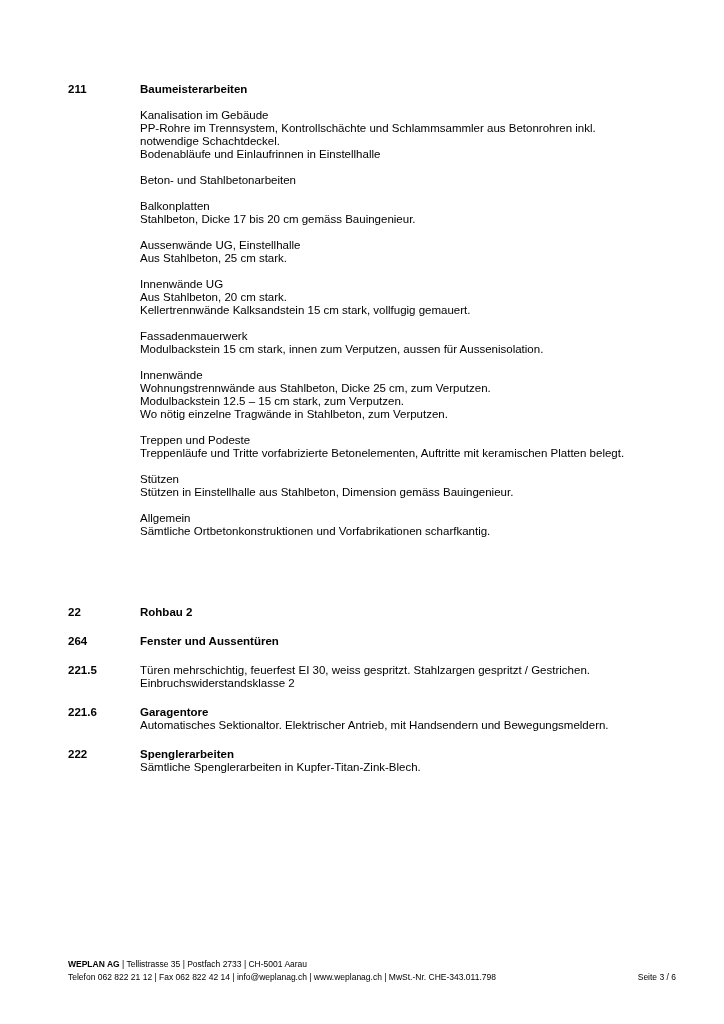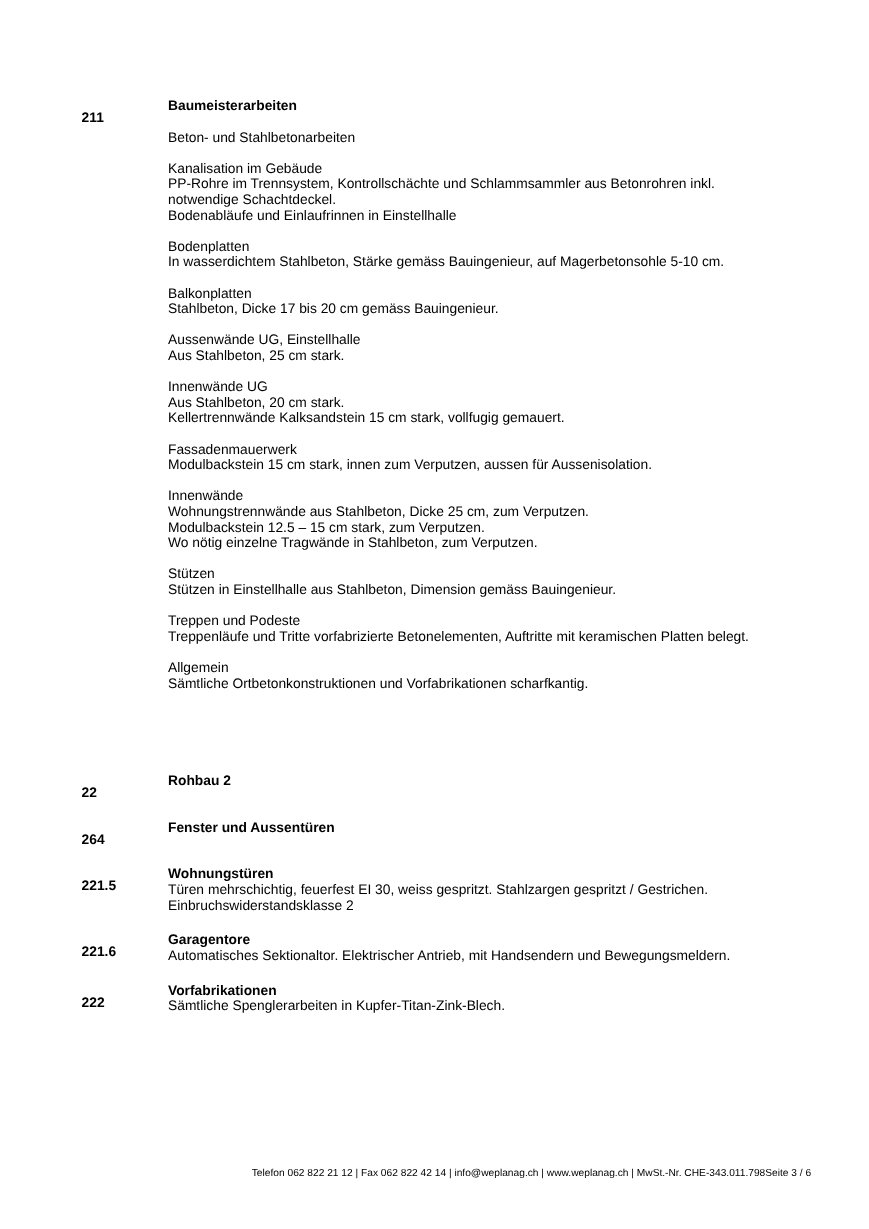--- a/index.html
+++ b/index.html
@@ -32,21 +32,20 @@
   .section {
     display: grid;
     grid-template-columns: 72px 1fr;
     align-items: start;
   }
   .section.normal { margin-top: 16px; }
   .section.large  { margin-top: 68px; }
   .sec-num {
     font-weight: bold;
     white-space: nowrap;
-    margin-top: 10px;
   }
   .sec-title {
     font-size: 11.5px;
     line-height: 13px;
     font-weight: bold;
     margin: 0;
   }
   .sec-content p {
     margin: 13px 0 0 0;
   }
@@ -58,84 +57,82 @@
     left: 68px;
     right: 48px;
     bottom: 40px;
     font-size: 8.5px;
     line-height: 13px;
     color: #000000;
   }
   .footer-line1 { white-space: nowrap; }
   .footer-line2 {
     display: flex;
-    justify-content: flex-end;
+    justify-content: space-between;
     white-space: nowrap;
-    margin-top: 40px;
   }
   .footer-company { font-weight: bold; }
 </style>
 </head>
 <body>
 
 <div class="page">
 
   <main class="doc-body">
       <section class="section first gapped">
         <div class="sec-num">211</div>
         <div class="sec-content">
           <h2 class="sec-title">Baumeisterarbeiten</h2>
+          <p>Kanalisation im Gebäude<br>PP-Rohre im Trennsystem, Kontrollschächte und Schlammsammler aus Betonrohren inkl.<br>notwendige Schachtdeckel.<br>Bodenabläufe und Einlaufrinnen in Einstellhalle</p>
           <p>Beton- und Stahlbetonarbeiten</p>
-          <p>Kanalisation im Gebäude<br>PP-Rohre im Trennsystem, Kontrollschächte und Schlammsammler aus Betonrohren inkl.<br>notwendige Schachtdeckel.<br>Bodenabläufe und Einlaufrinnen in Einstellhalle</p>
-          <p>Bodenplatten<br>In wasserdichtem Stahlbeton, Stärke gemäss Bauingenieur, auf Magerbetonsohle 5-10 cm.</p>
           <p>Balkonplatten<br>Stahlbeton, Dicke 17 bis 20 cm gemäss Bauingenieur.</p>
           <p>Aussenwände UG, Einstellhalle<br>Aus Stahlbeton, 25 cm stark.</p>
           <p>Innenwände UG<br>Aus Stahlbeton, 20 cm stark.<br>Kellertrennwände Kalksandstein 15 cm stark, vollfugig gemauert.</p>
           <p>Fassadenmauerwerk<br>Modulbackstein 15 cm stark, innen zum Verputzen, aussen für Aussenisolation.</p>
           <p>Innenwände<br>Wohnungstrennwände aus Stahlbeton, Dicke 25 cm, zum Verputzen.<br>Modulbackstein 12.5 – 15 cm stark, zum Verputzen.<br>Wo nötig einzelne Tragwände in Stahlbeton, zum Verputzen.</p>
+          <p>Treppen und Podeste<br>Treppenläufe und Tritte vorfabrizierte Betonelementen, Auftritte mit keramischen Platten belegt.</p>
           <p>Stützen<br>Stützen in Einstellhalle aus Stahlbeton, Dimension gemäss Bauingenieur.</p>
-          <p>Treppen und Podeste<br>Treppenläufe und Tritte vorfabrizierte Betonelementen, Auftritte mit keramischen Platten belegt.</p>
           <p>Allgemein<br>Sämtliche Ortbetonkonstruktionen und Vorfabrikationen scharfkantig.</p>
         </div>
       </section>
       <section class="section large tight">
         <div class="sec-num">22</div>
         <div class="sec-content">
           <h2 class="sec-title">Rohbau 2</h2>
         </div>
       </section>
       <section class="section normal tight">
         <div class="sec-num">264</div>
         <div class="sec-content">
           <h2 class="sec-title">Fenster und Aussentüren</h2>
         </div>
       </section>
       <section class="section normal tight">
         <div class="sec-num">221.5</div>
         <div class="sec-content">
-          <h2 class="sec-title">Wohnungstüren</h2>
           <p>Türen mehrschichtig, feuerfest EI 30, weiss gespritzt. Stahlzargen gespritzt / Gestrichen.<br>Einbruchswiderstandsklasse 2</p>
         </div>
       </section>
       <section class="section normal tight">
         <div class="sec-num">221.6</div>
         <div class="sec-content">
           <h2 class="sec-title">Garagentore</h2>
           <p>Automatisches Sektionaltor. Elektrischer Antrieb, mit Handsendern und Bewegungsmeldern.</p>
         </div>
       </section>
       <section class="section normal tight">
         <div class="sec-num">222</div>
         <div class="sec-content">
-          <h2 class="sec-title">Vorfabrikationen</h2>
+          <h2 class="sec-title">Spenglerarbeiten</h2>
           <p>Sämtliche Spenglerarbeiten in Kupfer-Titan-Zink-Blech.</p>
         </div>
       </section>
     </main>
 
   <footer class="page-footer">
+    <div class="footer-line1"><span class="footer-company">WEPLAN AG</span><span> | Tellistrasse 35 | Postfach 2733 | CH-5001 Aarau</span></div>
     <div class="footer-line2">
       <span>Telefon 062 822 21 12 | Fax 062 822 42 14 | info@weplanag.ch | www.weplanag.ch | MwSt.-Nr. CHE-343.011.798</span>
       <span>Seite 3 / 6</span>
     </div>
   </footer>
 
 </div>
 
 </body></html>

